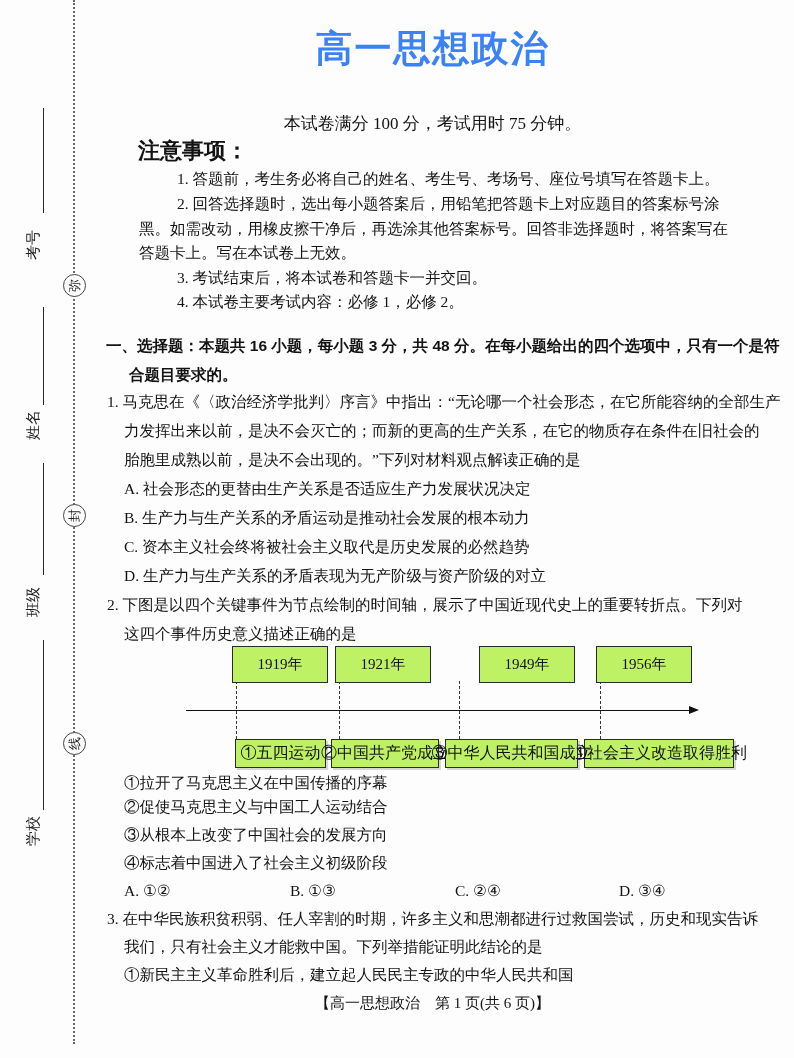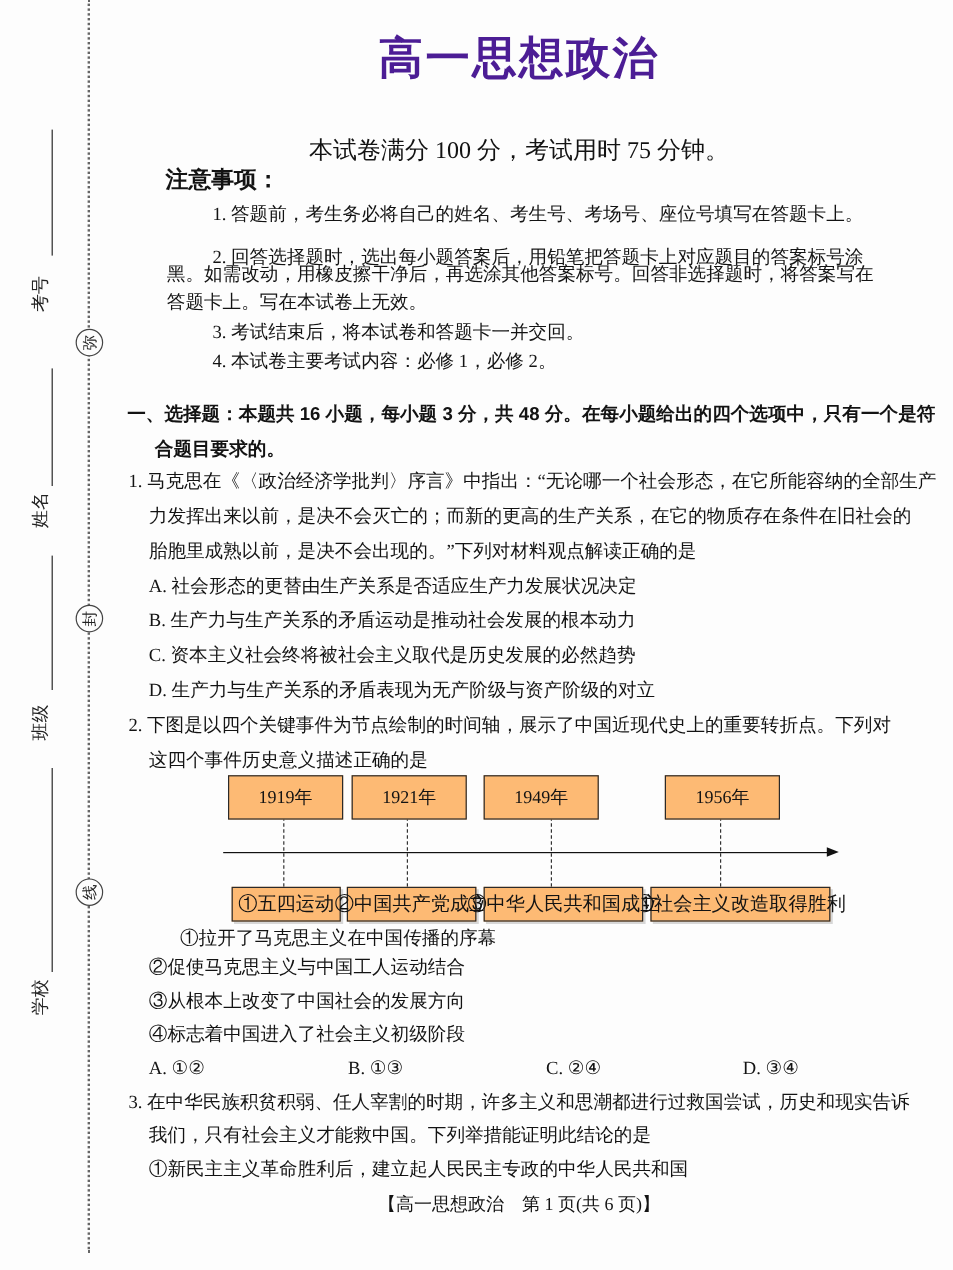--- a/index.html
+++ b/index.html
@@ -10,45 +10,45 @@
   }
   .line{
     position:absolute;font-size:15.5px;line-height:19px;
     white-space:nowrap;color:#131313;
     font-family:"Liberation Serif", serif;
   }
   .bold-sans{font-family:"Liberation Sans", sans-serif;font-weight:700;}
   .title{
     position:absolute;top:24px;left:105px;width:655px;text-align:center;
     font-size:37px;font-weight:700;letter-spacing:2px;
-    font-family:Liberation Mono, monospace;color:#4c1d95;
+    font-family:Liberation Mono, monospace;color:#3b82f6;
   }
-  .subtitle{position:absolute;top:112px;left:105px;width:655px;text-align:center;font-size:20px;}
+  .subtitle{position:absolute;top:112px;left:105px;width:655px;text-align:center;font-size:17px;}
   .footer{position:absolute;top:994px;left:105px;width:655px;text-align:center;font-size:15px;}
   
   .seal-dotted{
     position:absolute;left:73px;top:0;height:1044px;width:0;
     border-left:2px dotted #666;
   }
   .seal-line{position:absolute;left:43px;width:0;border-left:1.5px solid #2a2a2a;}
   .seal-label{
     position:absolute;left:4px;width:60px;height:20px;text-align:center;
     font-size:15px;transform:rotate(-90deg);white-space:nowrap;color:#222;
   }
   .seal-char{
     position:absolute;left:63px;width:21px;height:21px;border-radius:50%;
     border:1px solid #444;background:#fdfdfd;text-align:center;line-height:21px;
     font-size:13px;transform:rotate(-90deg);color:#222;z-index:3;
   }
   
   .tl{position:absolute;left:0;top:645px;width:794px;height:125px;}
   .tl-box{
-    position:absolute;border:1.5px solid #2a2a2a;background:#fdba74;
+    position:absolute;border:1.5px solid #2a2a2a;background:#bef264;
     display:flex;align-items:center;justify-content:center;
-    font-size:15px;white-space:nowrap;z-index:2;
+    font-size:15px;white-space:nowrap;z-index:2;margin-left:42px;
   }
   .tl-year{top:1px;width:94px;height:35px;}
   .tl-event{top:94px;height:27px;font-size:16px;box-shadow:2px 2px 0 rgba(0,0,0,0.15);}
   .tl-dash{position:absolute;top:36px;height:58px;width:0;border-left:1.5px dashed #333;z-index:1;}
   .tl-axis{position:absolute;top:65px;left:186px;width:504px;height:0;border-top:1.5px solid #111;}
   .tl-arrowhead{
     position:absolute;top:61px;left:689px;width:0;height:0;
     border-left:10px solid #111;border-top:4.5px solid transparent;border-bottom:4.5px solid transparent;
   }
 </style>
@@ -69,23 +69,23 @@
 <div class="seal-char" style="top:504px;">封</div>
 <div class="seal-label" style="top:592px;">班级</div>
 
 <div class="seal-line" style="top:640px;height:170px;"></div>
 <div class="seal-char" style="top:732px;">线</div>
 <div class="seal-label" style="top:821px;">学校</div>
 
 <div class="title">高一思想政治</div>
 <div class="subtitle">本试卷满分 100 分，考试用时 75 分钟。</div>
 
-<div class="line bold-sans" style="top:141px;left:138px;font-size:19px;">注意事项：</div>
+<div class="line bold-sans" style="top:141px;left:138px;font-size:22px;">注意事项：</div>
 <div class="line" style="top:169px;left:177px;">1. 答题前，考生务必将自己的姓名、考生号、考场号、座位号填写在答题卡上。</div>
-<div class="line" style="top:194px;left:177px;margin-top:11px;">2. 回答选择题时，选出每小题答案后，用铅笔把答题卡上对应题目的答案标号涂</div>
+<div class="line" style="top:194px;left:177px;">2. 回答选择题时，选出每小题答案后，用铅笔把答题卡上对应题目的答案标号涂</div>
 <div class="line" style="top:219px;left:139px;">黑。如需改动，用橡皮擦干净后，再选涂其他答案标号。回答非选择题时，将答案写在</div>
 <div class="line" style="top:243px;left:139px;">答题卡上。写在本试卷上无效。</div>
 <div class="line" style="top:268px;left:177px;">3. 考试结束后，将本试卷和答题卡一并交回。</div>
 <div class="line" style="top:292px;left:177px;">4. 本试卷主要考试内容：必修 1，必修 2。</div>
 
 <div class="line bold-sans" style="top:336px;left:106px;">一、选择题：本题共 16 小题，每小题 3 分，共 48 分。在每小题给出的四个选项中，只有一个是符</div>
 <div class="line bold-sans" style="top:365px;left:129px;text-align:right;">合题目要求的。</div>
 
 <div class="line" style="top:392px;left:107px;">1. 马克思在《〈政治经济学批判〉序言》中指出：“无论哪一个社会形态，在它所能容纳的全部生产</div>
 <div class="line" style="top:421px;left:124px;">力发挥出来以前，是决不会灭亡的；而新的更高的生产关系，在它的物质存在条件在旧社会的</div>
@@ -102,30 +102,30 @@
   <div class="tl-dash" style="left:236px;"></div>
   <div class="tl-dash" style="left:339px;"></div>
   <div class="tl-dash" style="left:459px;"></div>
   <div class="tl-dash" style="left:600px;"></div>
 
   <div class="tl-axis"></div>
   <div class="tl-arrowhead"></div>
 
   <div class="tl-box tl-year" style="left:190px;">1919年</div>
   <div class="tl-box tl-year" style="left:293px;">1921年</div>
-  <div class="tl-box tl-year" style="left:403px;">1949年</div>
+  <div class="tl-box tl-year" style="left:437px;">1949年</div>
   <div class="tl-box tl-year" style="left:554px;">1956年</div>
 
   <div class="tl-box tl-event" style="left:193px;width:89px;">①五四运动</div>
   <div class="tl-box tl-event" style="left:289px;width:106px;">②中国共产党成立</div>
   <div class="tl-box tl-event" style="left:542px;width:148px;">④社会主义改造取得胜利</div>
   <div class="tl-box tl-event" style="left:403px;width:131px;">③中华人民共和国成立</div>
 </div>
 
-<div class="line" style="top:773px;left:124px;margin-left:26px;">①拉开了马克思主义在中国传播的序幕</div>
+<div class="line" style="top:773px;left:124px;">①拉开了马克思主义在中国传播的序幕</div>
 <div class="line" style="top:797px;left:124px;">②促使马克思主义与中国工人运动结合</div>
 <div class="line" style="top:825px;left:124px;">③从根本上改变了中国社会的发展方向</div>
 <div class="line" style="top:853px;left:124px;">④标志着中国进入了社会主义初级阶段</div>
 
 <div class="line" style="top:881px;left:124px;">A. ①②</div>
 <div class="line" style="top:881px;left:290px;">B. ①③</div>
 <div class="line" style="top:881px;left:455px;">C. ②④</div>
 <div class="line" style="top:881px;left:619px;">D. ③④</div>
 
 <div class="line" style="top:909px;left:107px;">3. 在中华民族积贫积弱、任人宰割的时期，许多主义和思潮都进行过救国尝试，历史和现实告诉</div>

